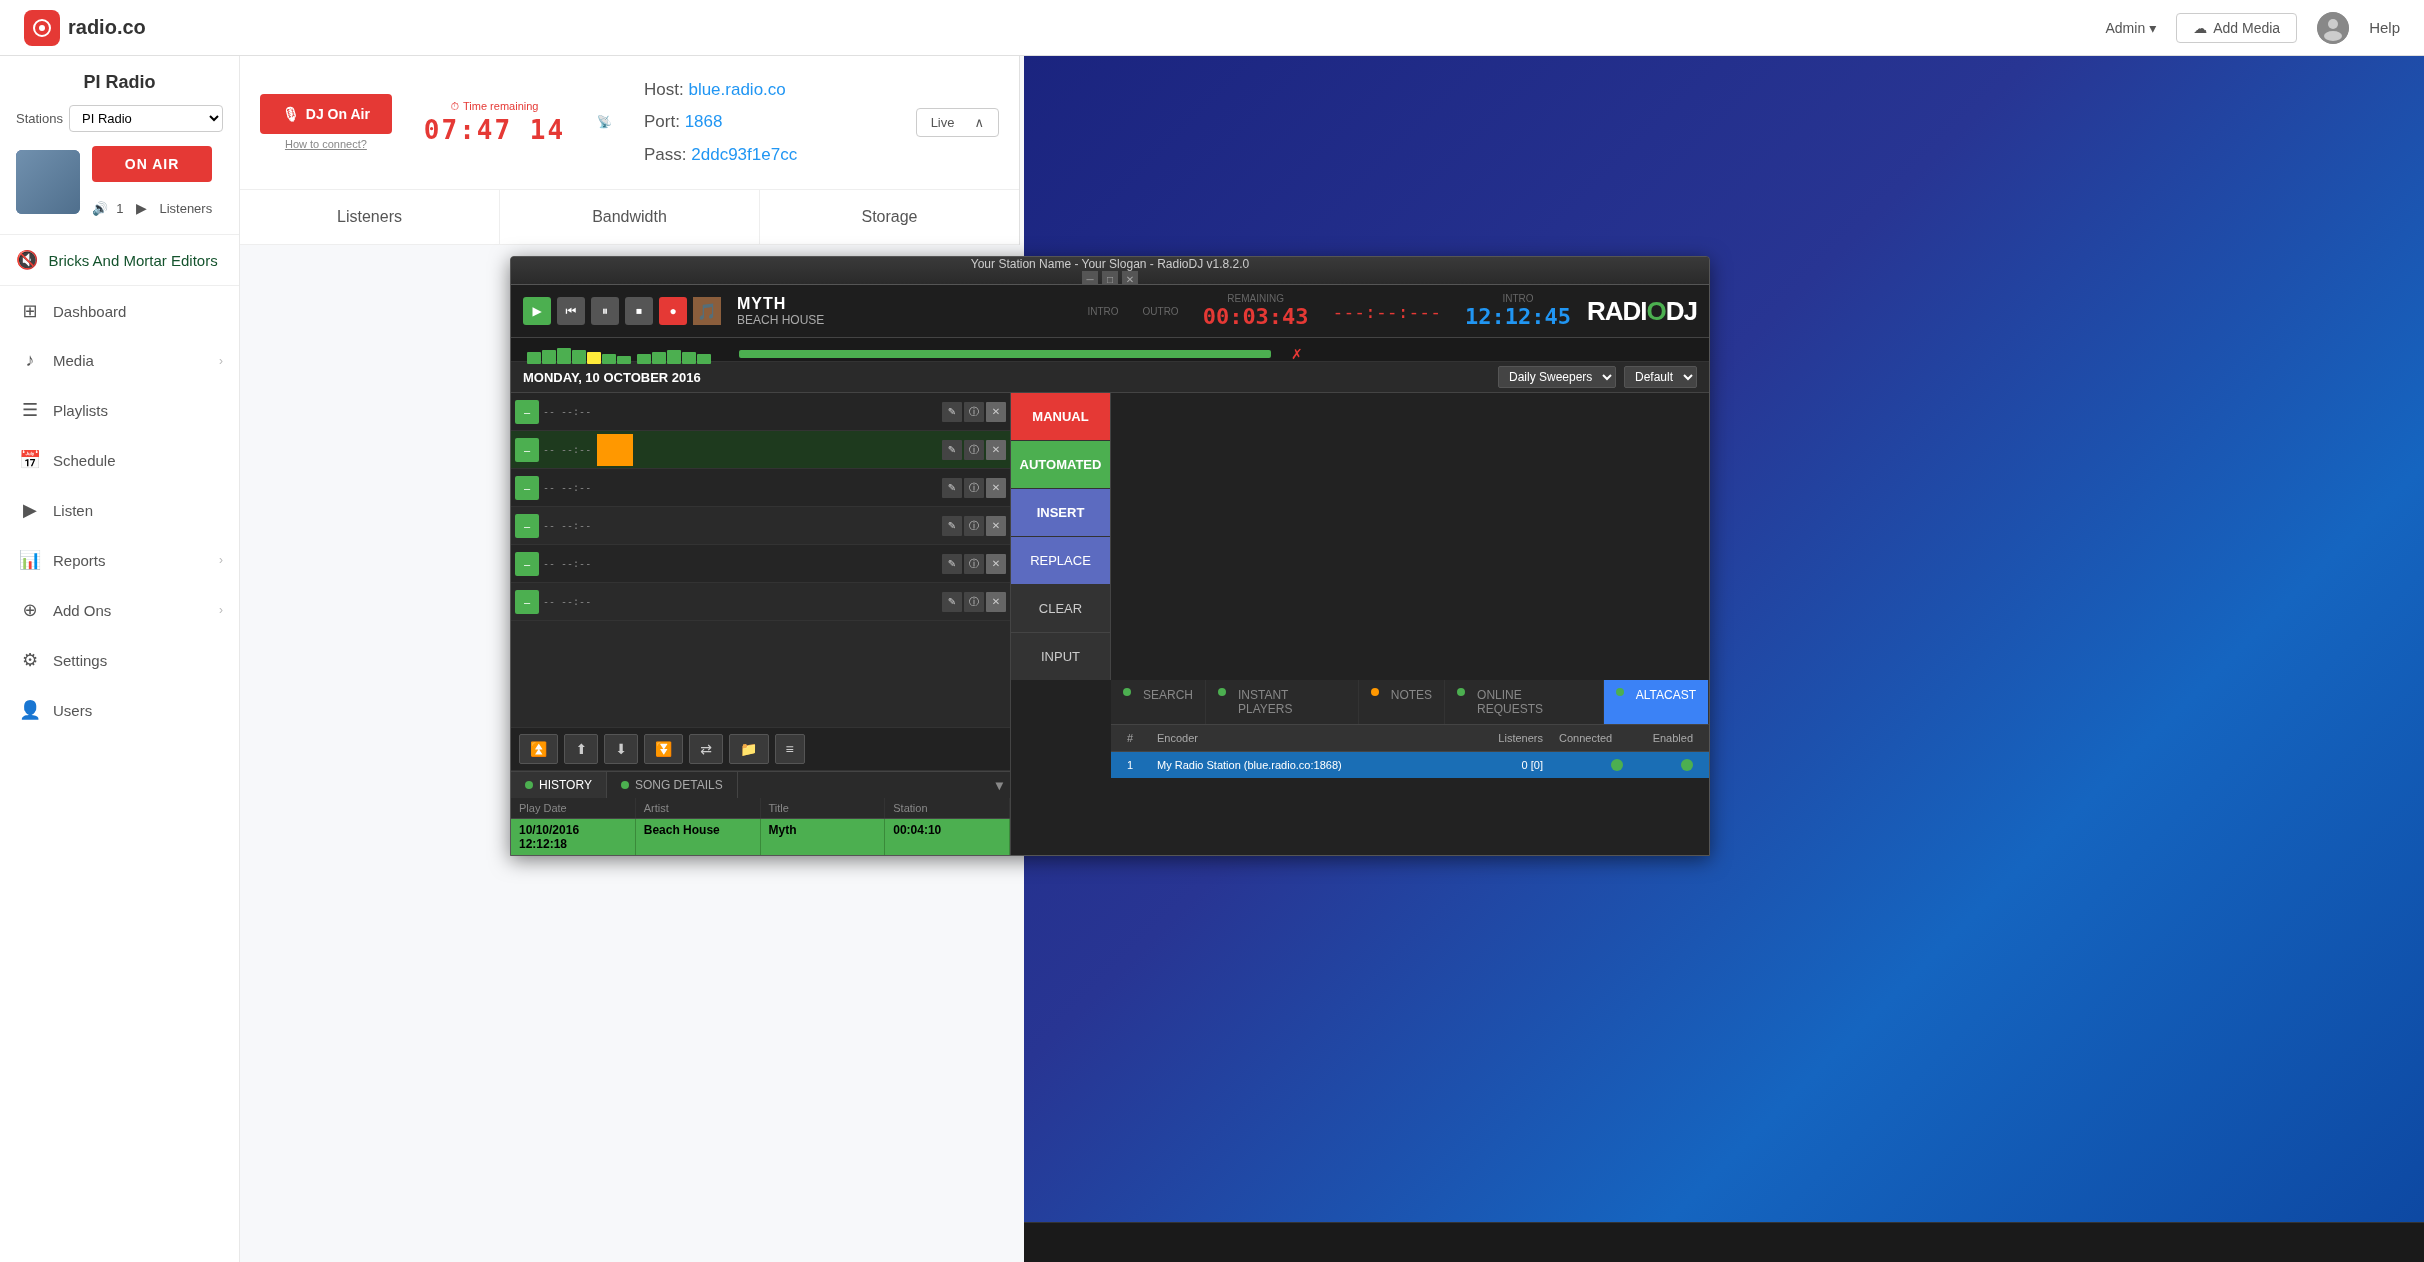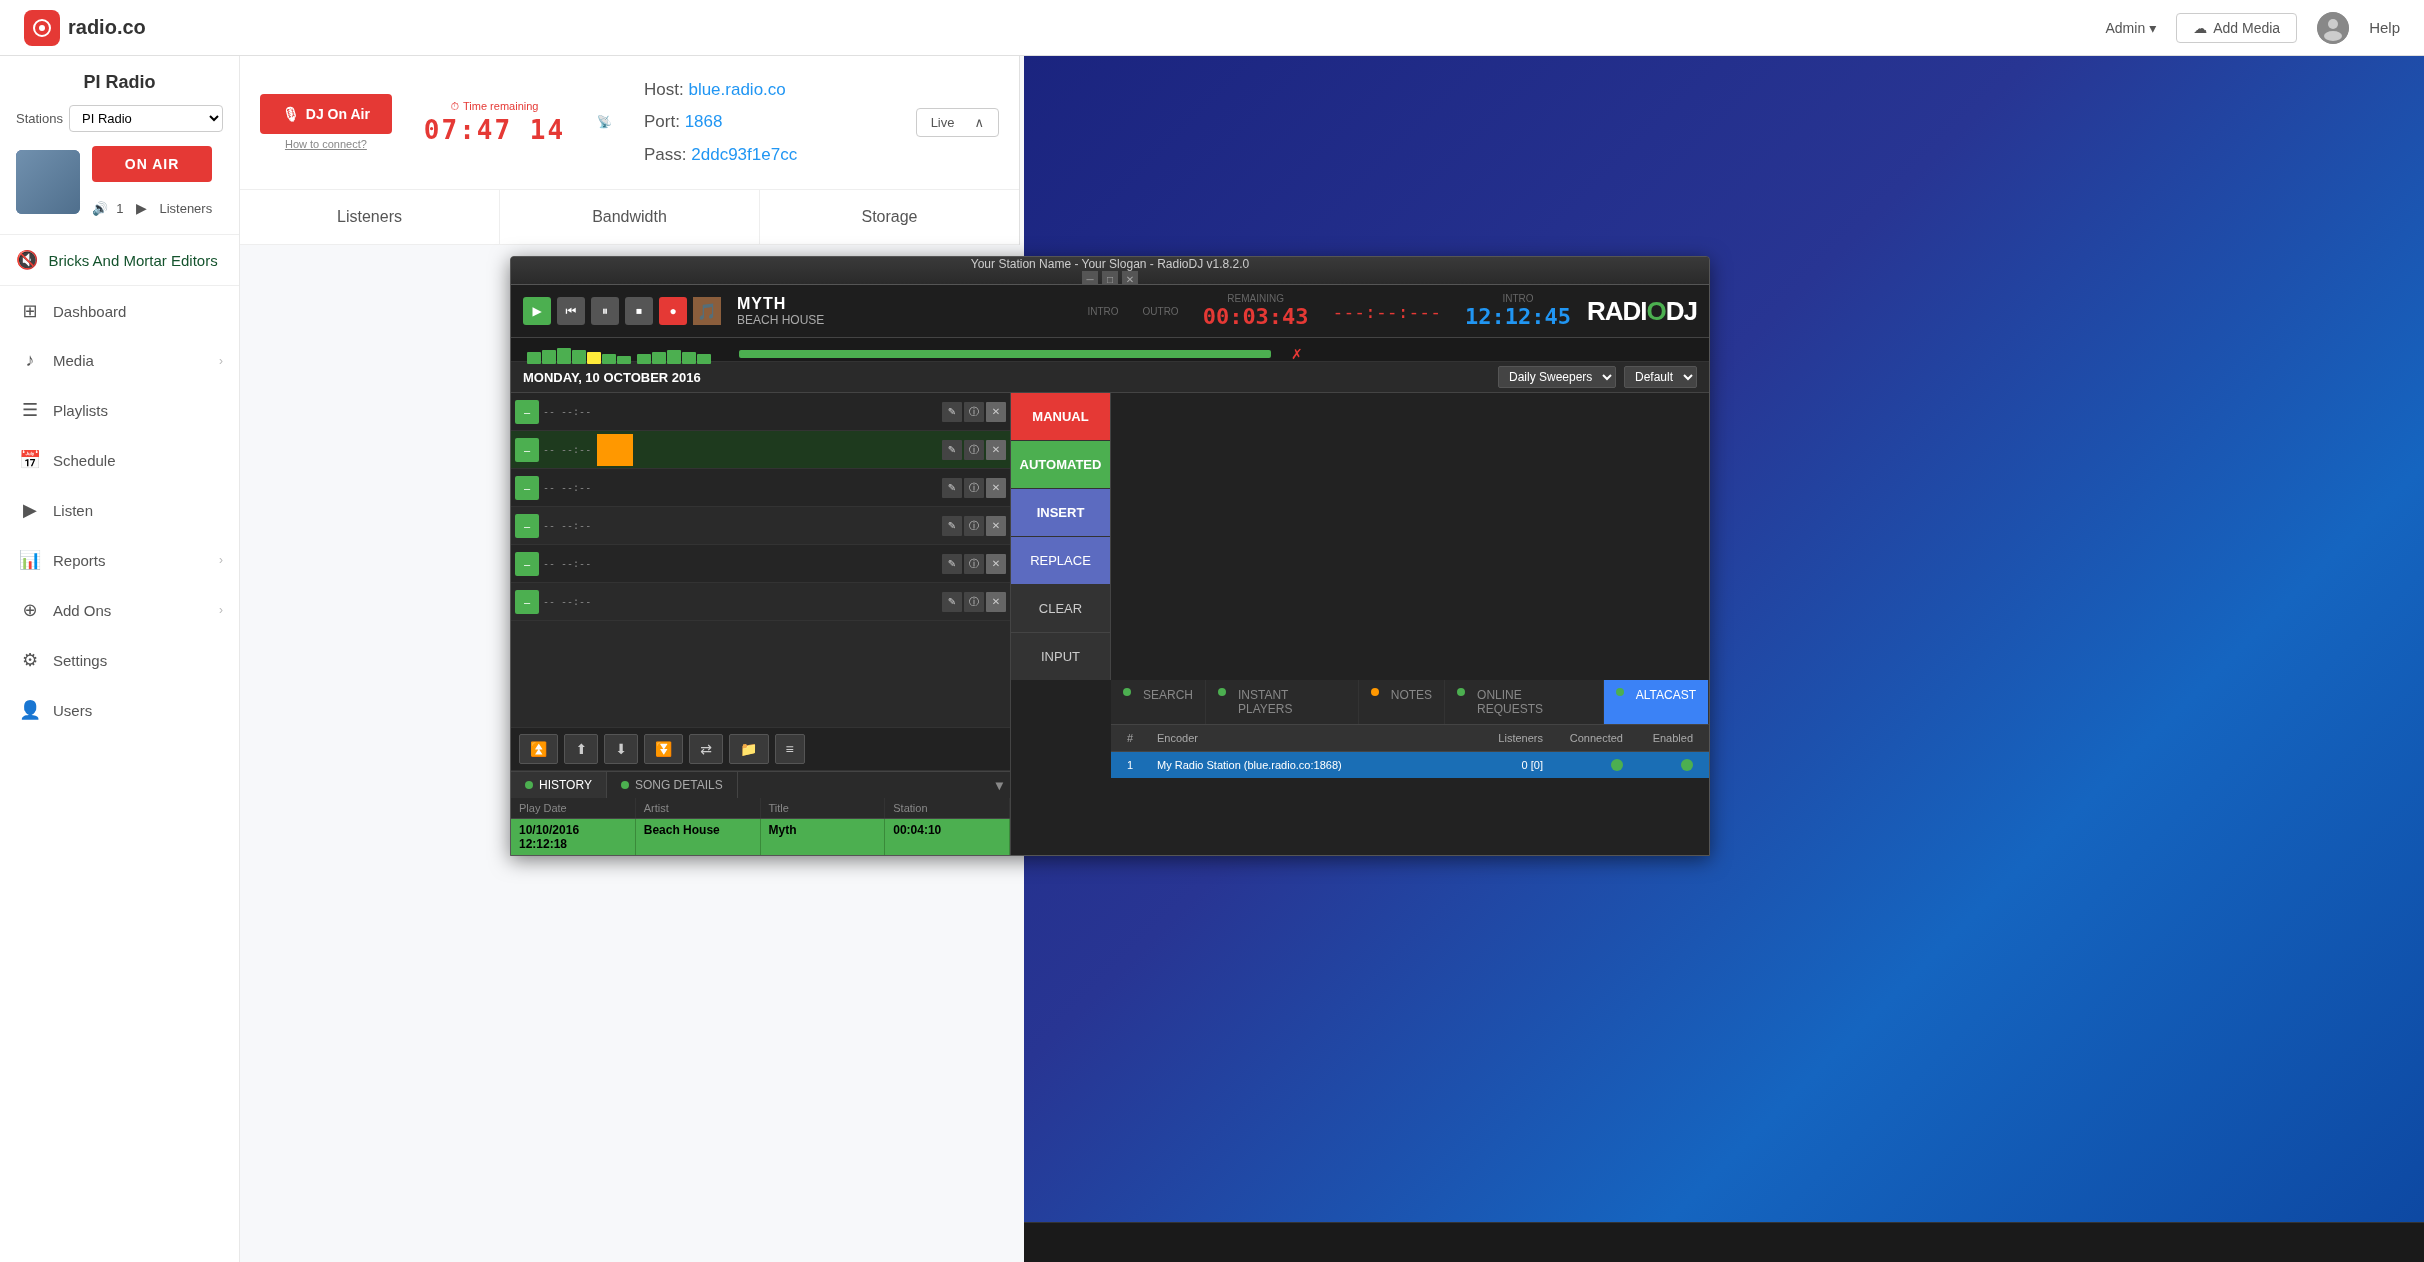--- a/index.html
+++ b/index.html
@@ -176,21 +176,21 @@
     .dot-green { background: #4caf50; }
     .dot-orange { background: #ff9800; }
 
     
     #altacast-table { flex: 1; }
     #altacast-header { display: flex; background: #333; border-bottom: 1px solid #444; padding: 4px 8px; gap: 0; }
     .ac-col { padding: 3px 8px; color: #aaa; font-size: 11px; }
     .ac-col-hash { width: 30px; }
     .ac-col-encoder { flex: 1; }
     .ac-col-listeners { width: 80px; text-align: right; }
-    .ac-col-connected { width: 80px; text-align: right; }
+    .ac-col-connected { width: 80px; text-align: left; }
     .ac-col-enabled { width: 70px; text-align: right; }
     #altacast-row { display: flex; background: #1a6eb5; align-items: center; padding: 4px 8px; gap: 0; }
     .ac-cell { padding: 3px 8px; color: #fff; font-size: 11px; }
     .ac-cell-hash { width: 30px; }
     .ac-cell-encoder { flex: 1; }
     .ac-cell-listeners { width: 80px; text-align: right; }
     .ac-cell-connected { width: 80px; text-align: right; display: flex; align-items: center; justify-content: flex-end; gap: 4px; }
     .ac-cell-enabled { width: 70px; text-align: right; display: flex; align-items: center; justify-content: flex-end; gap: 4px; }
     .green-dot-lg { width: 12px; height: 12px; border-radius: 50%; background: #4caf50; display: inline-block; }
 

